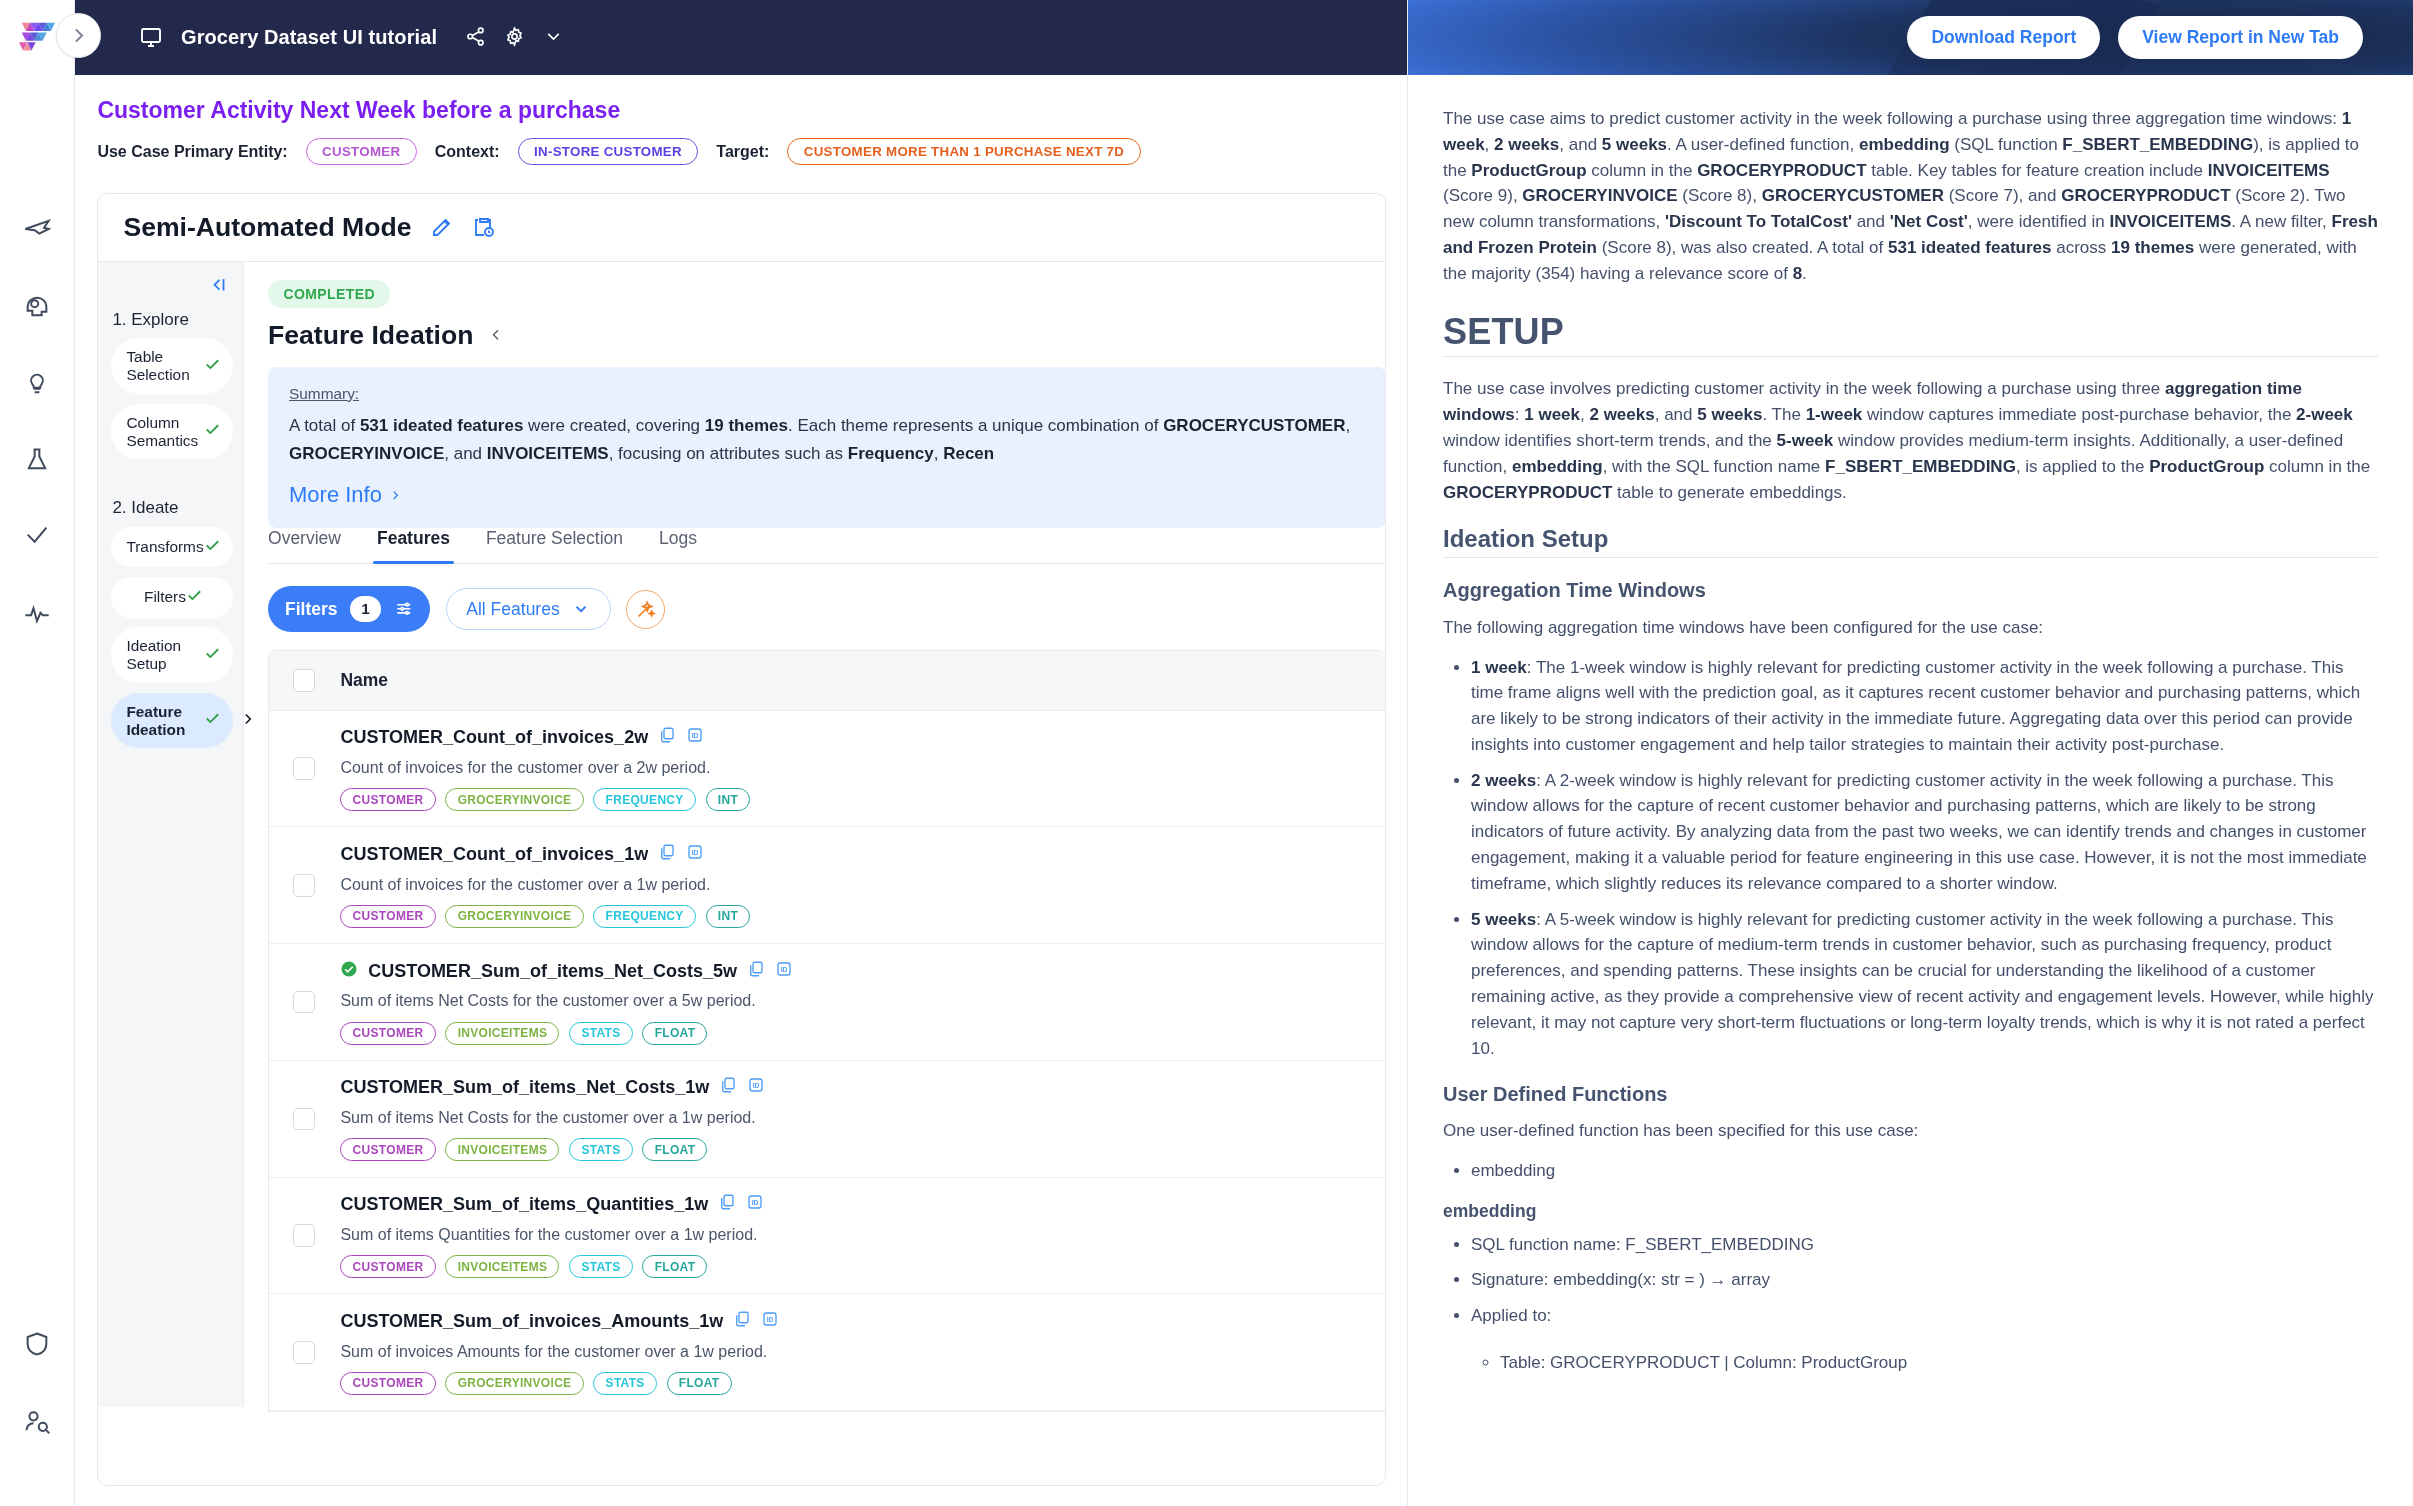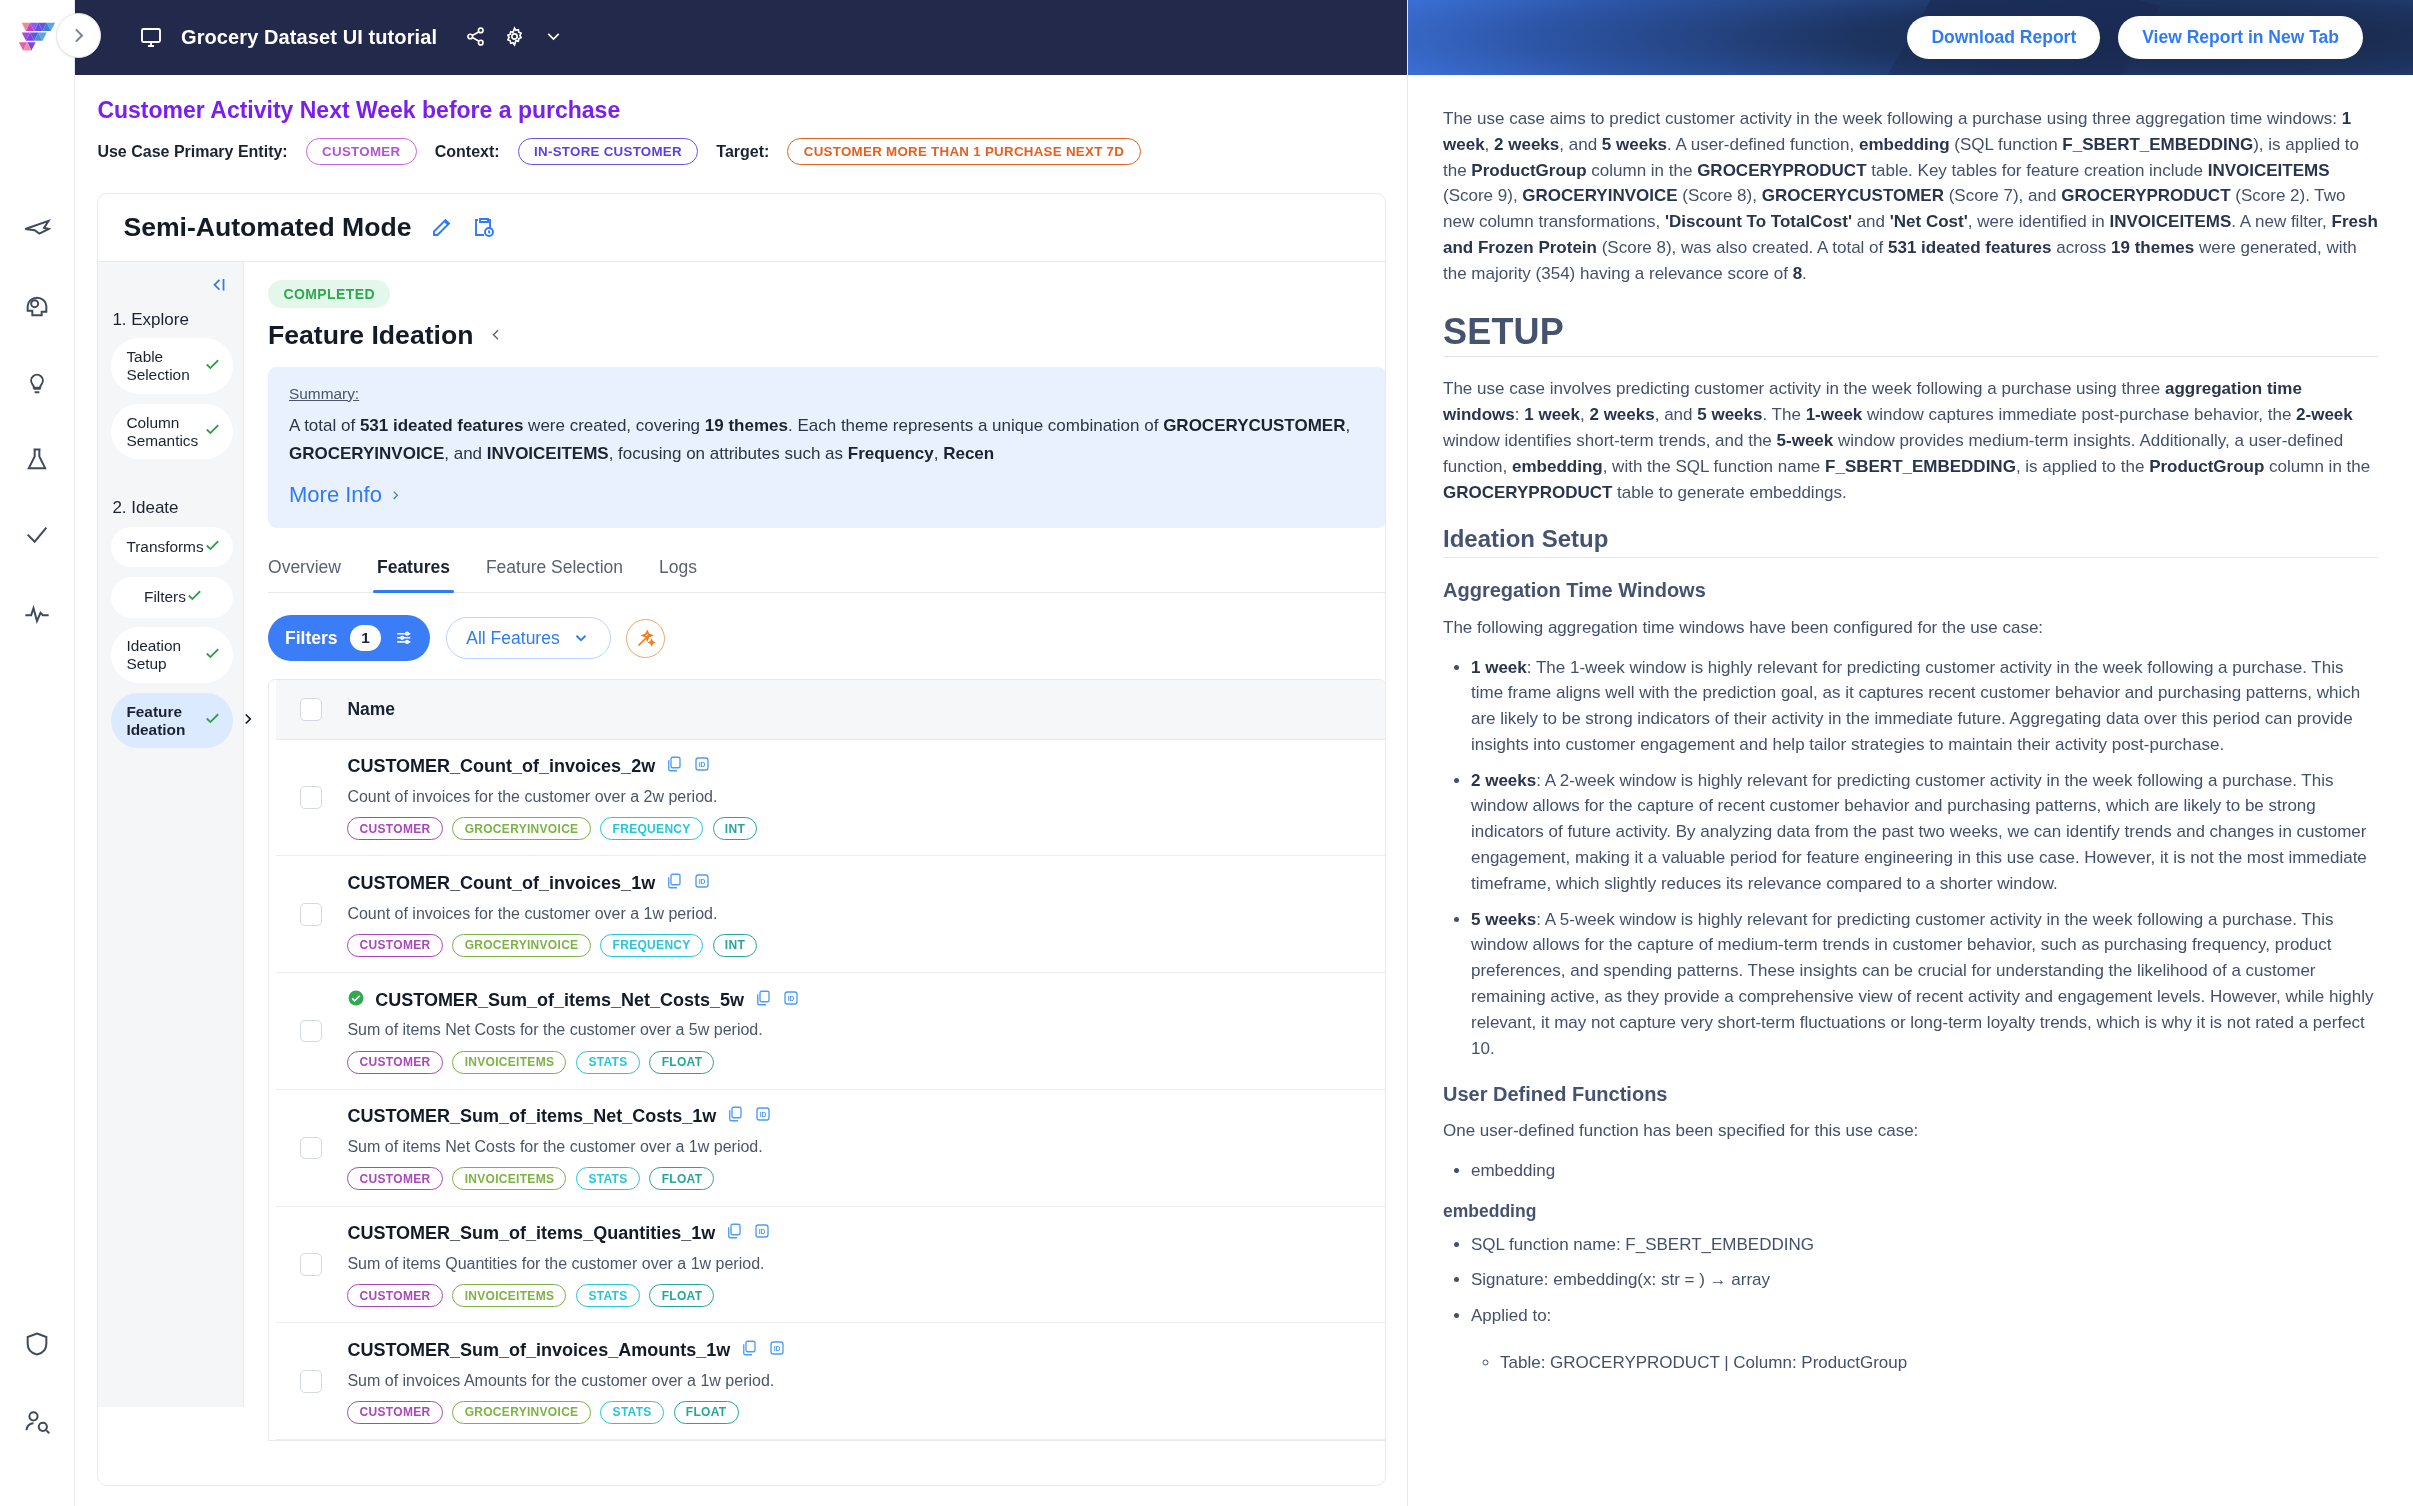--- a/index.html
+++ b/index.html
@@ -130,21 +130,21 @@
 
   .summary {
     background:#e8f1fd; border-radius:8.4px; padding:18px 21px 19.6px 21px; margin-right:0; width:1118px;
   }
   .summary-label { font-size:15.4px; color:#4b5569; margin-bottom:9.8px;text-decoration:underline; }
   .summary-text { font-size:17px; color:#2b3547; line-height:1.6; }
   .summary-text b { font-weight:700; color:#1b2333; }
   .more-info { margin-top:15.4px; color:#2f7bf6; font-size:22px; cursor:pointer; display:inline-flex; align-items:center; gap:7px; }
   .more-info svg { width:12.6px; height:12.6px; stroke:#2f7bf6; fill:none; stroke-width:2.4; }
 
-  .tabs { display:flex; gap:36px; margin-top:29px; border-bottom:0.7px solid #e7e9ef; width:1118px; }
+  .tabs { display:flex; gap:36px; border-bottom:0.7px solid #e7e9ef; width:1118px; }
   .tab { font-size:17.5px; color:#5b6172; padding-bottom:14px; cursor:pointer; position:relative; }
   .tab.active { color:#1b2333; font-weight:600; }
   .tab.active::after { content:""; position:absolute; left:-4.2px; right:-4.2px; bottom:-1.4px; height:3.5px; background:#2f7bf6; border-radius:2.1px; }
 
   .toolbar { display:flex; align-items:center; gap:15.4px; margin:22.4px 0 18px 0; }
   .btn-filters {
     background:#3b7df6; color:#fff; border-radius:698px; padding:9.8px 17px;
     display:flex; align-items:center; gap:12.6px; font-size:17.5px; font-weight:600; cursor:pointer; border:none;
     font-family:"Liberation Sans", sans-serif;
   }
@@ -155,21 +155,21 @@
     display:flex; align-items:center; gap:12.6px; font-size:17.5px; cursor:pointer;
     font-family:"Liberation Sans", sans-serif;
   }
   .btn-allfeat svg { width:18px; height:18px; stroke:#2f7bf6; fill:none; stroke-width:2.4; }
   .btn-magic {
     width:39px; height:39px; border-radius:50%; border:0.7px solid #f0a86a; background:#fff;
     display:flex; align-items:center; justify-content:center; cursor:pointer;
   }
   .btn-magic svg { width:21px; height:21px; stroke:#ef7f22; fill:none; stroke-width:2; }
 
-  .tbl { width:1118px; border:0.7px solid #e7e9ef; border-radius:7px 7px 0 0; overflow:hidden;padding-left:7px; }
+  .tbl { width:1118px; border:0.7px solid #e7e9ef; border-radius:7px 7px 0 0; overflow:hidden; }
   .tbl-head { background:#f6f7f9; display:flex; align-items:center; padding:18px 0 18px 24px; border-bottom:0.7px solid #e7e9ef; }
   .tbl-head .col-name { font-size:17.5px; font-weight:700; color:#1b2333; margin-left:25px; }
   .ckbox { width:22.4px; height:22.4px; border:1.4px solid #d4d8e0; border-radius:4.9px; background:#fff; cursor:pointer; flex:0 0 auto; }
   .row { display:flex; align-items:center; padding:15.4px 0 15.4px 24px; border-bottom:0.7px solid #eceef2; }
   .row-body { margin-left:25px; }
   .row-name { display:flex; align-items:center; gap:9.8px; font-size:18px; font-weight:700; color:#131a28; }
   .row-name svg.ic { width:18px; height:18px; stroke:#4d9cf8; fill:none; stroke-width:1.8; cursor:pointer; }
   .verified svg { width:18px; height:18px; }
   .row-desc { font-size:16px; color:#4b5569; margin-top:9.8px; }
   .tags { display:flex; gap:9.8px; margin-top:11.2px; }

